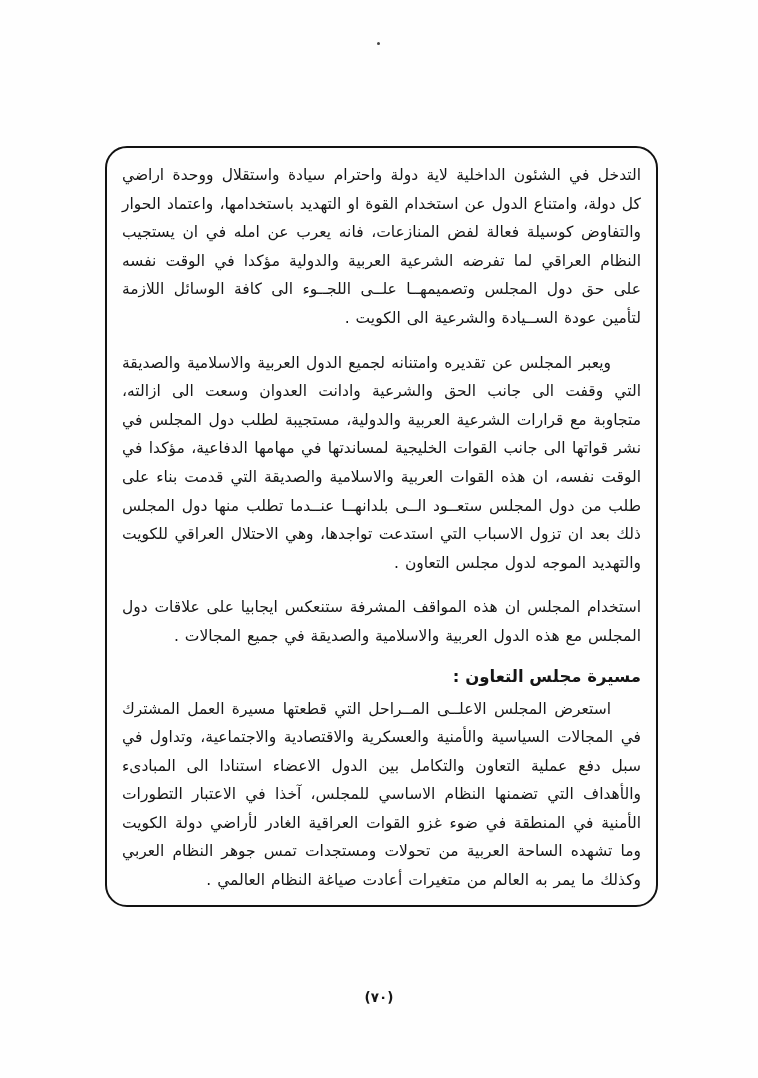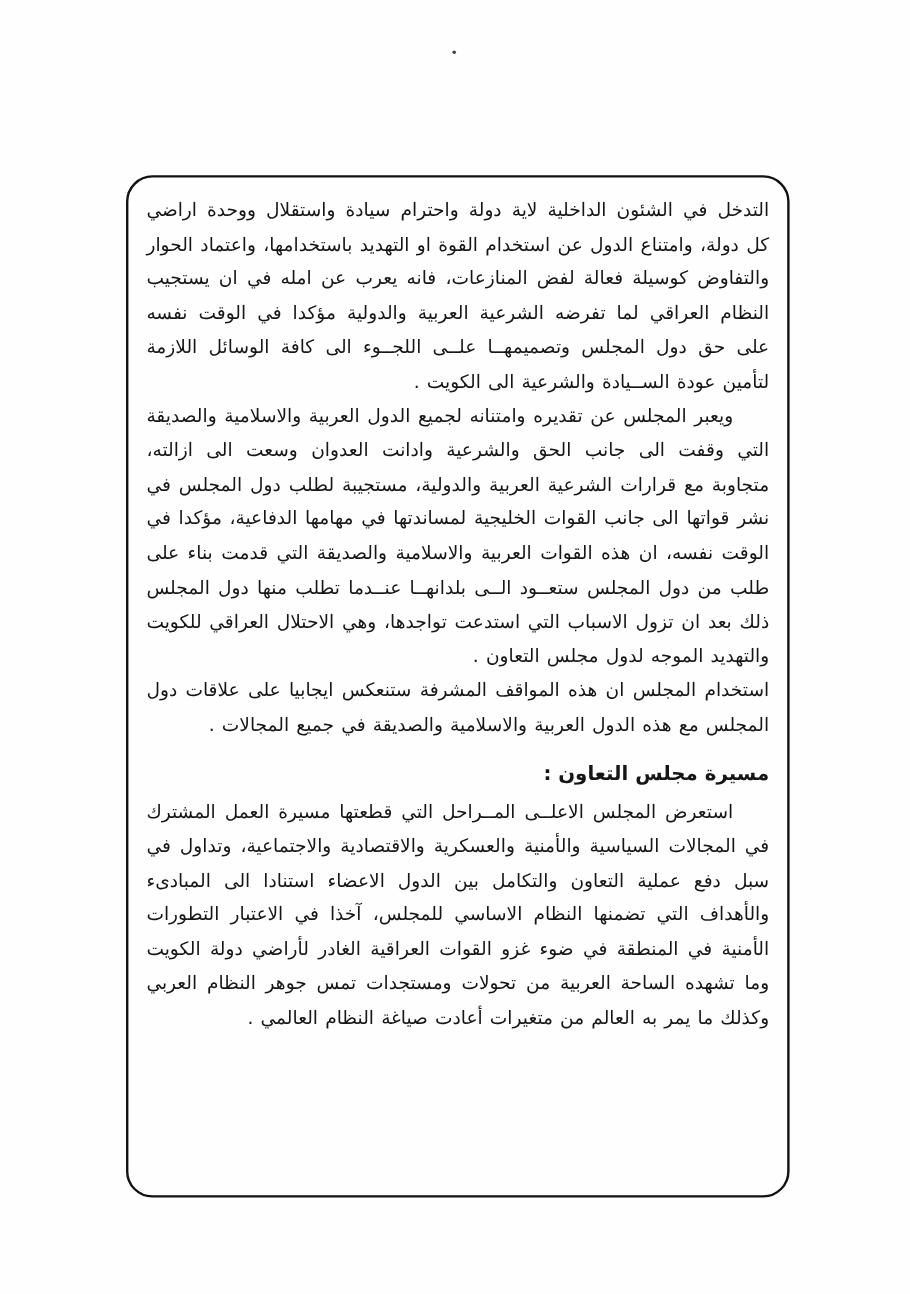--- a/index.html
+++ b/index.html
@@ -27,41 +27,41 @@
     width: 3px;
     height: 3px;
     border-radius: 50%;
     background: #444;
   }
   .frame {
     position: absolute;
     left: 105px;
     top: 146px;
     width: 553px;
-    height: 852px;
+    height: 761px;
     box-sizing: border-box;
     border: 2px solid #121212;
     border-radius: 22px;
     padding: 13px 15px 10px 15px;
     direction: rtl;
   }
   .body-text p {
     margin: 0;
     font-size: 15.5px;
     line-height: 28.6px;
     text-align: justify;
     text-align-last: right;
     letter-spacing: 0.1px;
     word-spacing: 1px;
   }
   .body-text p.indent {
     text-indent: 30px;
   }
   .body-text p + p {
-    margin-top: 0;
+    margin-top: 16px;
   }
   .section-heading {
     margin: 12px 0 4px 0;
     font-size: 16.5px;
     font-weight: bold;
     text-align: right;
     line-height: 28px;
   }
   .footer {
     position: absolute;
@@ -94,15 +94,16 @@
     <div class="body-text">
       <p>التدخل في الشئون الداخلية لاية دولة واحترام سيادة واستقلال ووحدة اراضي كل دولة، وامتناع الدول عن استخدام القوة او التهديد باستخدامها، واعتماد الحوار والتفاوض كوسيلة فعالة لفض المنازعات، فانه يعرب عن امله في ان يستجيب النظام العراقي لما تفرضه الشرعية العربية والدولية مؤكدا في الوقت نفسه على حق دول المجلس وتصميمهــا علــى اللجــوء الى كافة الوسائل اللازمة لتأمين عودة الســيادة والشرعية الى الكويت .</p>
       <p class="indent">ويعبر المجلس عن تقديره وامتنانه لجميع الدول العربية والاسلامية والصديقة التي وقفت الى جانب الحق والشرعية وادانت العدوان وسعت الى ازالته، متجاوبة مع قرارات الشرعية العربية والدولية، مستجيبة لطلب دول المجلس في نشر قواتها الى جانب القوات الخليجية لمساندتها في مهامها الدفاعية، مؤكدا في الوقت نفسه، ان هذه القوات العربية والاسلامية والصديقة التي قدمت بناء على طلب من دول المجلس ستعــود الــى بلدانهــا عنــدما تطلب منها دول المجلس ذلك بعد ان تزول الاسباب التي استدعت تواجدها، وهي الاحتلال العراقي للكويت والتهديد الموجه لدول مجلس التعاون .</p>
       <p>استخدام المجلس ان هذه المواقف المشرفة ستنعكس ايجابيا على علاقات دول المجلس مع هذه الدول العربية والاسلامية والصديقة في جميع المجالات .</p>
       <h2 class="section-heading">مسيرة مجلس التعاون :</h2>
       <p class="indent">استعرض المجلس الاعلــى المــراحل التي قطعتها مسيرة العمل المشترك في المجالات السياسية والأمنية والعسكرية والاقتصادية والاجتماعية، وتداول في سبل دفع عملية التعاون والتكامل بين الدول الاعضاء استنادا الى المبادىء والأهداف التي تضمنها النظام الاساسي للمجلس، آخذا في الاعتبار التطورات الأمنية في المنطقة في ضوء غزو القوات العراقية الغادر لأراضي دولة الكويت وما تشهده الساحة العربية من تحولات ومستجدات تمس جوهر النظام العربي وكذلك ما يمر به العالم من متغيرات أعادت صياغة النظام العالمي .</p>
     </div>
   </div>
 
   <div class="footer">
+    <div class="pagenum">(٧٠)</div>
   </div>
 
 </div>
 
 </body></html>

